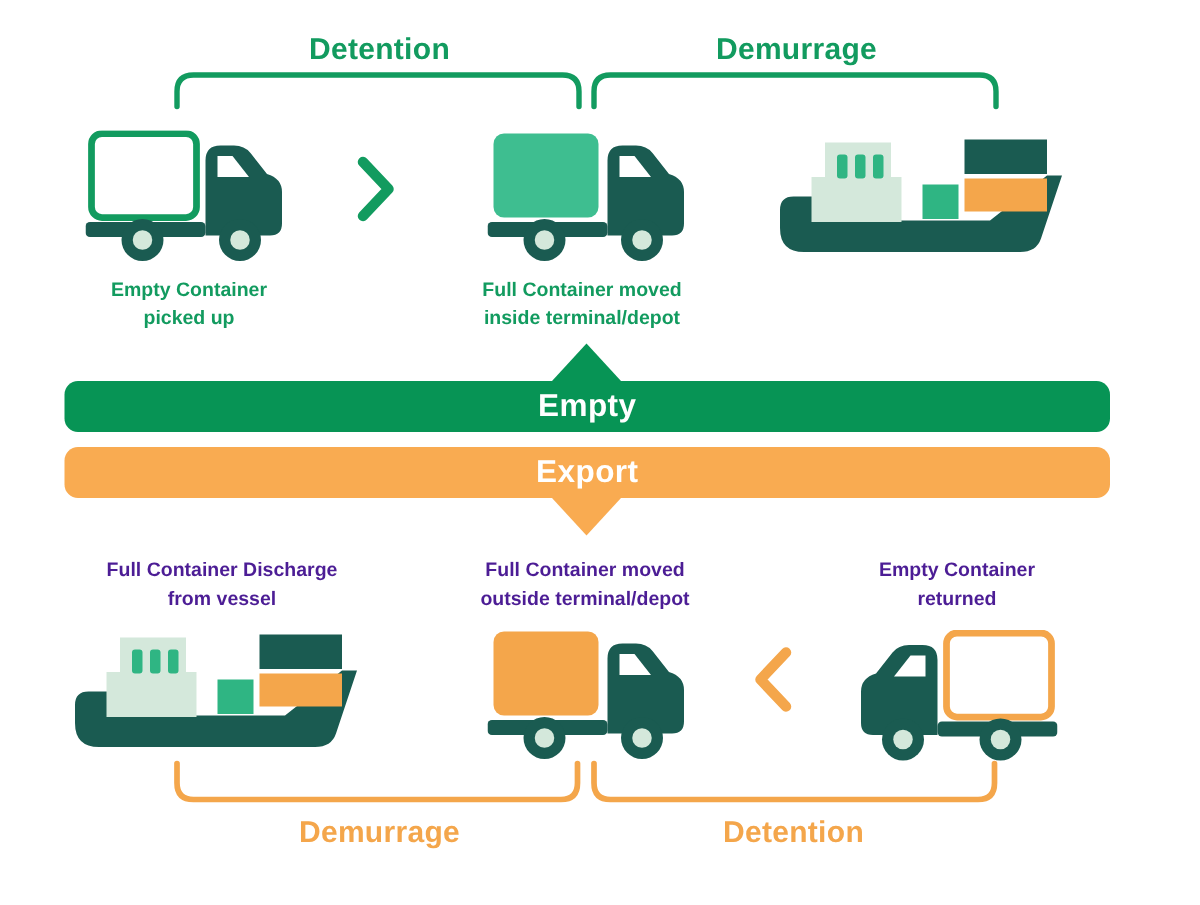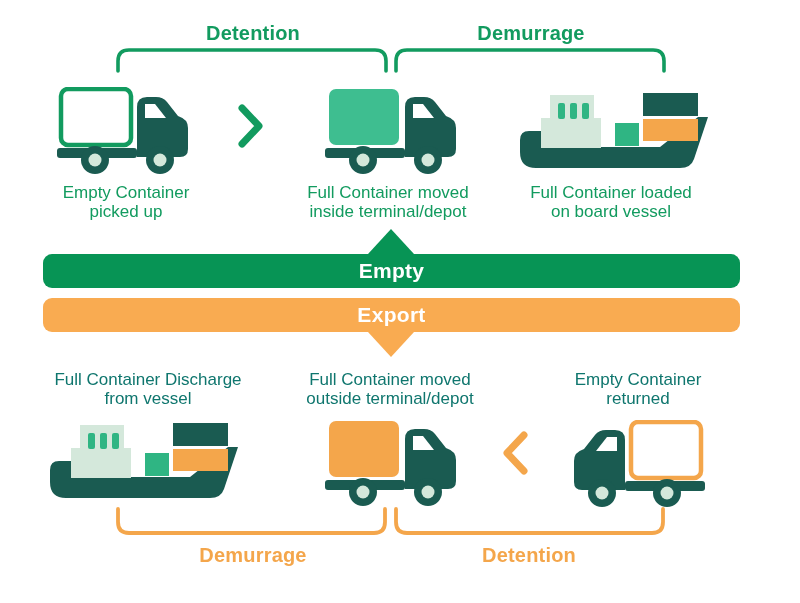--- a/index.html
+++ b/index.html
@@ -13,25 +13,25 @@
   
   .bracket-label {
     position:absolute; width:170px; text-align:center;
     font-size:20px; font-weight:bold; letter-spacing:0.2px;
   }
   .bracket-label.green { color:#129B5F; }
   .bracket-label.orange { color:#F4A64B; }
 
   .caption {
     position:absolute; width:240px; text-align:center;
-    font-size:17px; font-weight:normal; line-height:19px;
+    font-size:13px; font-weight:bold; line-height:19px;
     white-space:pre-line;
   }
   .caption.green { color:#129B5F; }
-  .caption.orange { color:#0f766e; }
+  .caption.orange { color:#4c1d95; }
 
   
   .band {
     position:absolute; left:43px; width:697px; height:34px;
     border-radius:9px; text-align:center;
     color:#fff; font-size:21px; font-weight:bold; line-height:34px;
     letter-spacing:0.3px;
   }
   .band.export { top:254px; background:#079455; }
   .band.import { top:298px; background:#F9AB51; }
@@ -98,22 +98,20 @@
     <rect x="62" y="15" width="7" height="16" rx="2" fill="#2FB583"></rect>
     <rect x="95" y="35" width="24" height="23" fill="#2FB583"></rect>
     <rect x="123" y="5" width="55" height="23" fill="#1A5B51"></rect>
     <rect x="123" y="31" width="55" height="22" fill="#F4A64B"></rect>
   </svg>
 
   <div class="caption green" style="left:6px; top:183px;">Empty Container
 picked up</div>
   <div class="caption green" style="left:268px; top:183px;">Full Container moved
 inside terminal/depot</div>
-  <div class="caption green" style="left:491px; top:183px;">Full Container loaded
-on board vessel</div>
 
   <div class="arrow-up"></div>
   <div class="band export">Empty</div>
   <div class="band import">Export</div>
   <div class="arrow-down"></div>
 
   <div class="caption orange" style="left:28px; top:370px;">Full Container Discharge
 from vessel</div>
   <div class="caption orange" style="left:270px; top:370px;">Full Container moved
 outside terminal/depot</div>

